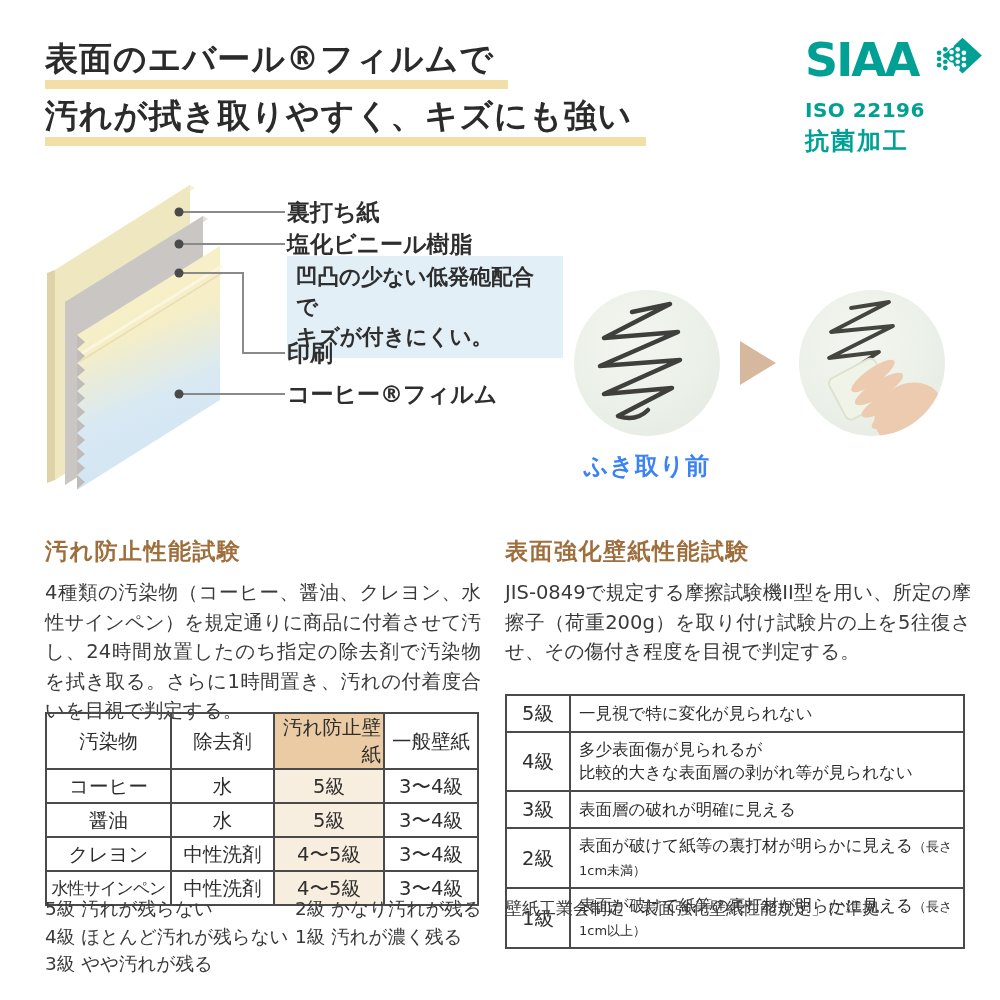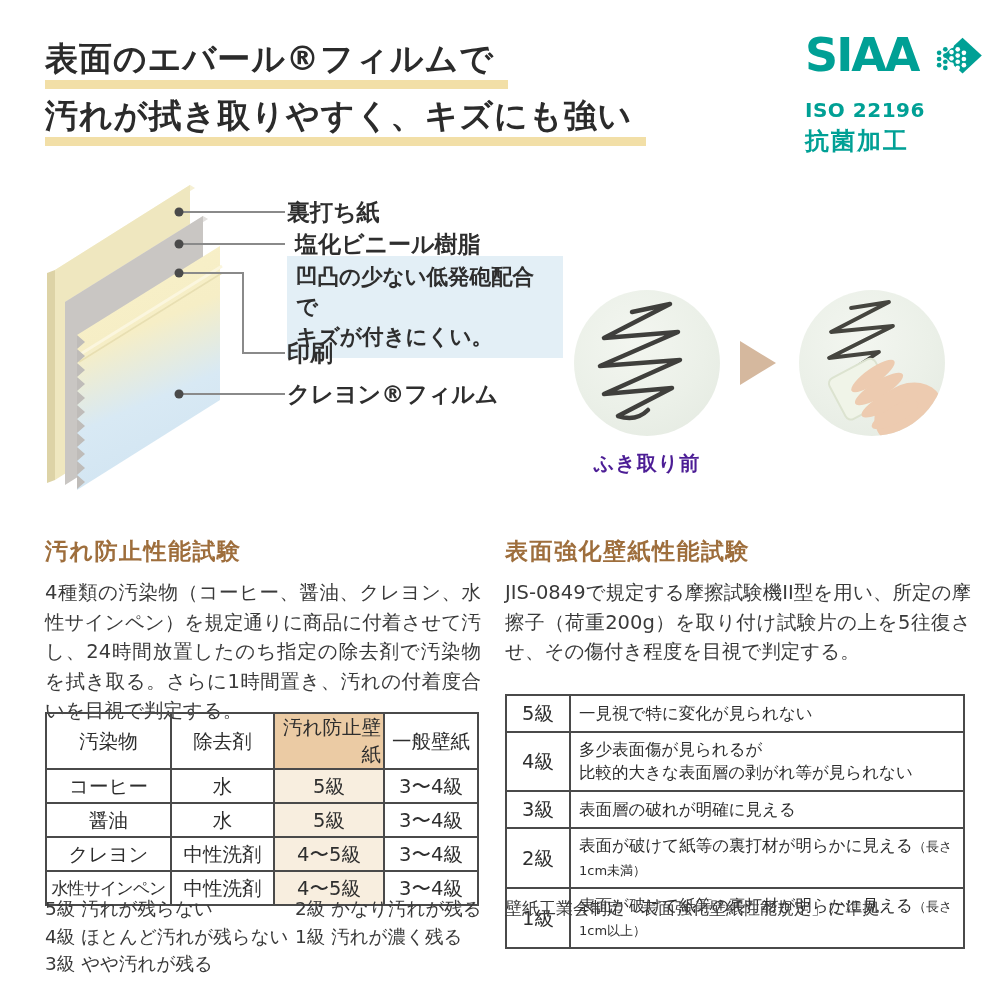--- a/index.html
+++ b/index.html
@@ -8,46 +8,46 @@
 
   
   .title{position:absolute;left:45px;top:40px;}
   .title-line{display:block;margin-bottom:8px;}
   .title-line span{display:inline-block;font-size:33px;line-height:38px;font-weight:700;
         color:#2b2b2b;letter-spacing:1px;padding:0 14px 2px 0;
         border-bottom:9px solid #F2DFA7;}
 
   
   .siaa{position:absolute;left:805px;top:30px;width:180px;color:#00A095;}
-  .siaa-row{display:flex;align-items:flex-start;gap:15px;}
+  .siaa-row{display:flex;align-items:center;gap:15px;}
   .siaa-name{font-size:46px;line-height:50px;font-weight:800;letter-spacing:-2px;}
   .siaa-mark{margin-left:2px;margin-top:-2px;}
   .siaa-iso{font-size:20px;font-weight:700;margin-top:8px;letter-spacing:0.5px;}
   .siaa-label{font-size:24px;font-weight:700;margin-top:3px;letter-spacing:2px;}
 
   
   .diagram-svg{position:absolute;left:45px;top:185px;}
   .layer-label{position:absolute;font-size:23px;line-height:26px;font-weight:600;color:#2e2e2e;}
   .lbl-1{left:287px;top:199px;}
-  .lbl-2{left:287px;top:231px;margin-left:8px;}
+  .lbl-2{left:287px;top:231px;}
   .lbl-3{left:287px;top:256px;width:258px;background:#E3EFF6;padding:6px 9px;
          font-size:21.5px;line-height:30px;white-space:pre-line;font-weight:600;}
   .lbl-4{left:287px;top:340px;}
   .lbl-5{left:287px;top:381px;}
 
   
   .circle{position:absolute;width:146px;height:146px;border-radius:50%;overflow:hidden;
           background:radial-gradient(circle at 42% 35%, #F3F6F0 0%, #EBF0E8 55%, #E3E9E0 100%);}
   .circle-before{left:574px;top:290px;}
   .circle-after{left:799px;top:290px;}
   .arrow-right{position:absolute;left:740px;top:341px;width:0;height:0;
           border-top:22px solid transparent;border-bottom:22px solid transparent;
           border-left:36px solid #D5B89E;}
-  .wipe-label{position:absolute;width:146px;text-align:center;font-size:20px;
-          font-weight:700;color:#4c1d95;letter-spacing:1px;}
+  .wipe-label{position:absolute;width:146px;text-align:center;font-size:24px;
+          font-weight:700;color:#3b82f6;letter-spacing:1px;}
   .wipe-before-label{left:574px;top:450px;}
   .wipe-after-label{left:799px;top:450px;}
 
   
   .sec-heading{position:absolute;font-size:23px;font-weight:700;color:#9E6E3C;letter-spacing:1.5px;}
   .h-left{left:45px;top:536px;}
   .h-right{left:505px;top:536px;}
   .body-text{position:absolute;font-size:19.5px;line-height:29.5px;color:#3a3a3a;
           text-align:justify;overflow-wrap:anywhere;line-break:anywhere;}
   .p-left{left:45px;top:578px;width:436px;}
@@ -159,21 +159,21 @@
       <circle cx="134" cy="88" r="4.5"></circle>
       <circle cx="134" cy="209" r="4.5"></circle>
     </g>
   </svg>
 
   <div class="layer-label lbl-1">裏打ち紙</div>
   <div class="layer-label lbl-2">塩化ビニール樹脂</div>
   <div class="layer-label lbl-3">凹凸の少ない低発砲配合で
 キズが付きにくい。</div>
   <div class="layer-label lbl-4">印刷</div>
-  <div class="layer-label lbl-5">クレヨン®フィルム</div>
+  <div class="layer-label lbl-5">コーヒー®フィルム</div>
 
   <div class="circle circle-before">
     <svg width="146" height="146" viewBox="0 0 146 146">
       <path d="M58 22 L96 14 L30 48 L104 42 L26 76 L106 70 L30 104 L98 98 L44 126 Q62 132 74 120" fill="none" stroke="#3f3f3c" stroke-width="4.5" stroke-linecap="round" stroke-linejoin="round"></path>
     </svg>
   </div>
 
   <div class="arrow-right"></div>
 
   <div class="circle circle-after">

